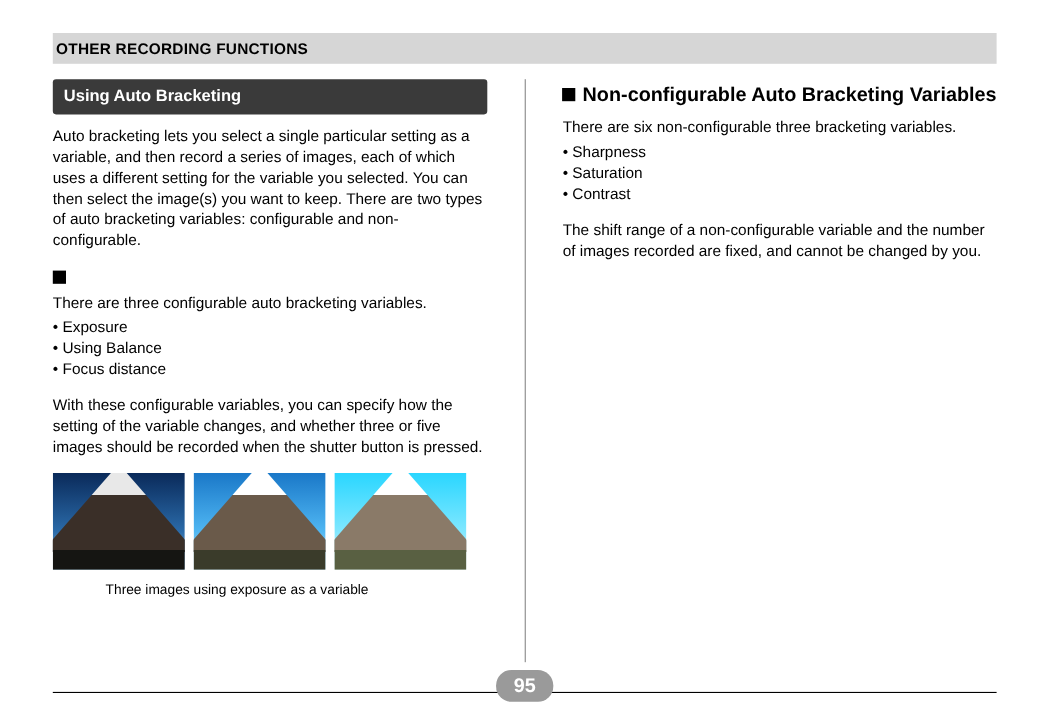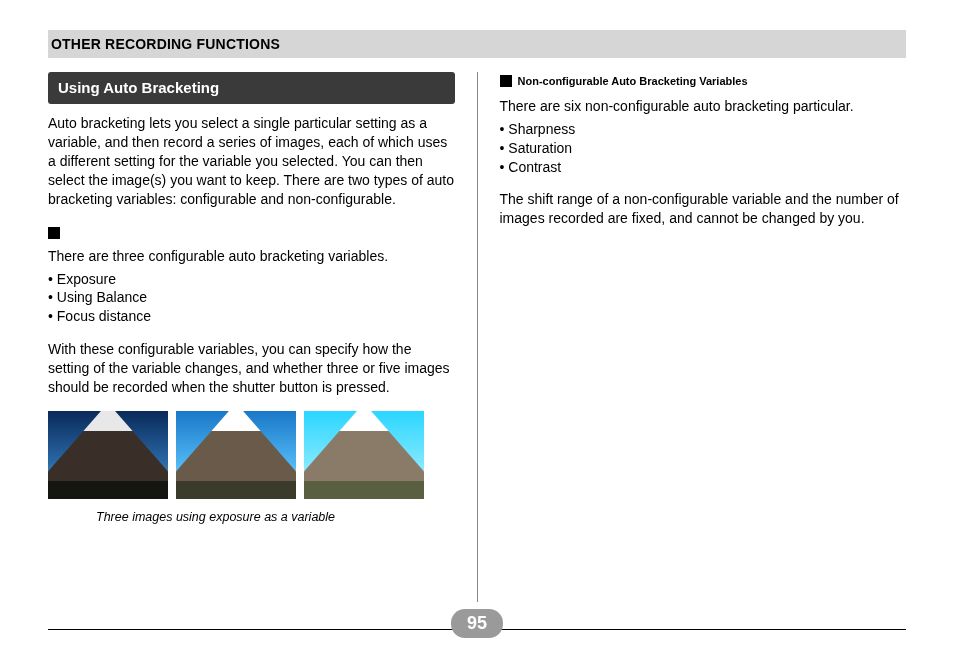--- a/index.html
+++ b/index.html
@@ -15,21 +15,21 @@
   .header-bar {
     background: #d6d6d6;
     padding: 6px 3px;
     font-weight: bold;
     font-size: 14px;
     letter-spacing: 0.2px;
   }
   .cols {
     display: flex;
     margin-top: 14px;
-    gap: 0;
+    gap: 12px;
   }
   .col {
     flex: 1 1 50%;
     font-size: 14px;
     line-height: 1.35;
   }
   .col-left { padding-right: 22px; }
   .col-right { padding-left: 22px; }
   .divider {
     width: 1px;
@@ -41,26 +41,27 @@
     color: #fff;
     font-weight: bold;
     font-size: 15px;
     padding: 6px 10px;
     border-radius: 3px;
     margin-bottom: 10px;
   }
   .para { margin-bottom: 4px; }
   .sub-head {
     font-weight: bold;
-    font-size: 11px;
+    font-size: 18px;
     margin-top: 18px;
     margin-bottom: 8px;
     display: flex;
     align-items: center;
     gap: 6px;
+    justify-content: space-between;
   }
   .sub-head.first-right { margin-top: 2px; }
   .sq {
     display: inline-block;
     width: 12px;
     height: 12px;
     background: #000;
   }
   .bullet-line { }
   .spacer { height: 14px; }
@@ -88,21 +89,20 @@
   .t1 .mtn { background: linear-gradient(#e8e8e8 0 35%, #3a2f28 35%); }
   .t2 .mtn { background: linear-gradient(#fff 0 35%, #6a5a4a 35%); }
   .t3 .mtn { background: linear-gradient(#fff 0 35%, #8a7a68 35%); }
   .ground {
     position:absolute; left:0; right:0; bottom:0; height:18px;
   }
   .t1 .ground { background:#151512; }
   .t2 .ground { background:#3a3b2a; }
   .t3 .ground { background:#596042; }
   .caption {
-    font-style: italic;
     font-size: 12.5px;
     margin-top: 10px;
     text-align: left;
     padding-left: 48px;
   }
   .footer {
     position: absolute;
     left: 48px; right: 48px; bottom: 14px;
     height: 26px;
   }
@@ -161,21 +161,21 @@
     <div class="caption">Three images using exposure as a variable</div>
   </div>
 
   <div class="divider"></div>
 
   <div class="col col-right">
     <div class="sub-head first-right">
       <span class="sq"></span>
       <span>Non-configurable Auto Bracketing Variables</span>
     </div>
-    <p class="para">There are six non-configurable auto bracketing particular.</p>
+    <p class="para">There are six non-configurable three bracketing variables.</p>
     <div class="bullet-line">• Sharpness</div>
     <div class="bullet-line">• Saturation</div>
     <div class="bullet-line">• Contrast</div>
     <div class="spacer"></div>
     <p class="para">The shift range of a non-configurable variable and the number of images recorded are fixed, and cannot be changed by you.</p>
   </div>
 </div>
 
 <div class="footer">
   <div class="footer-line"></div>

